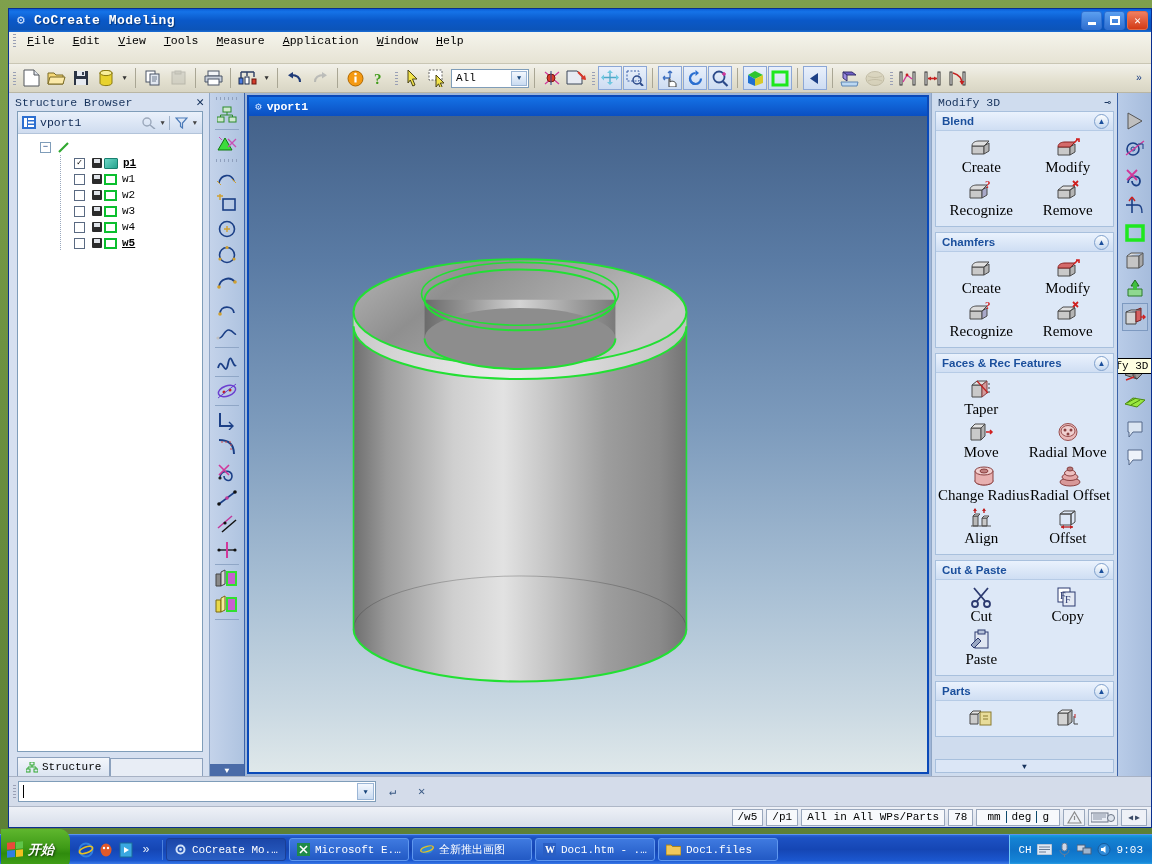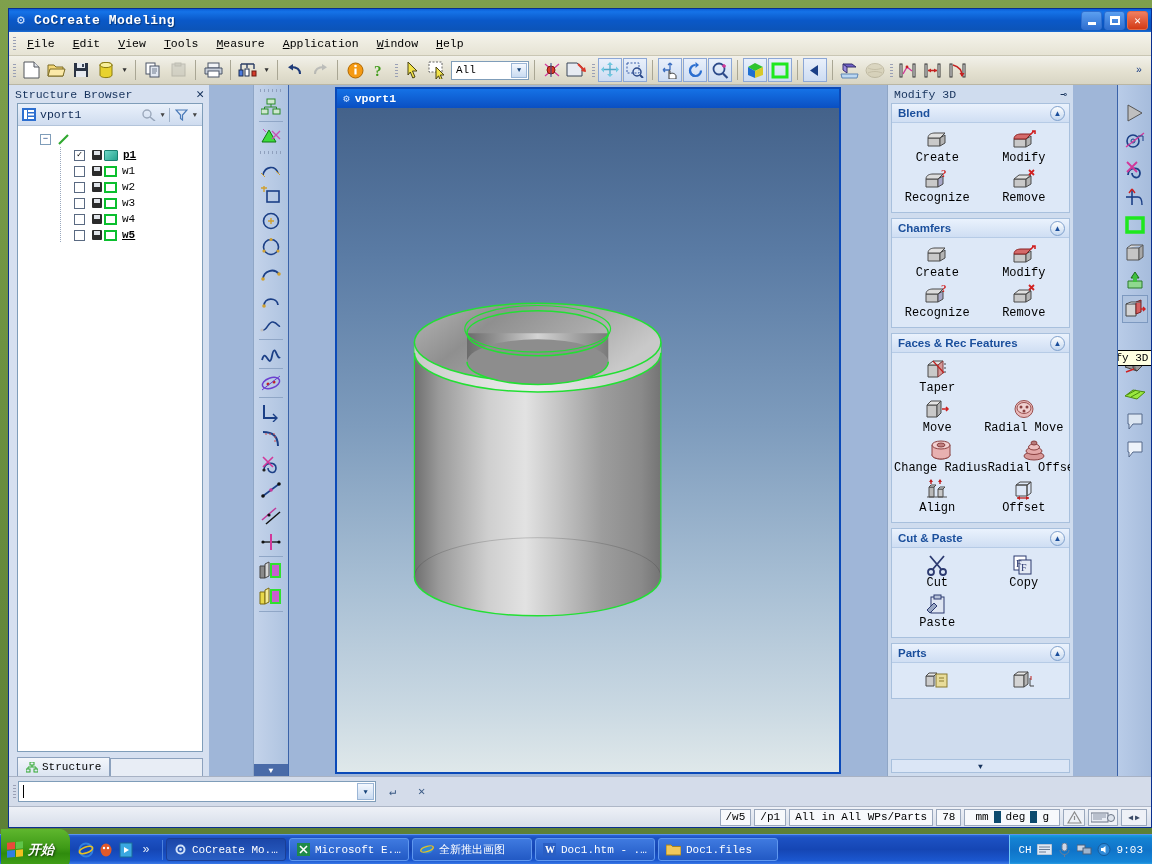--- a/index.html
+++ b/index.html
@@ -42,21 +42,21 @@
   #winbtns { position:absolute; right:3px; top:2px; display:flex; gap:2px; }
   .wb {
     width:21px;height:19px;border:1px solid #2f6fd0;border-radius:3px;
     display:flex;align-items:center;justify-content:center;
     font-size:11px;color:#fff;font-weight:bold;
     background:linear-gradient(180deg,#5b9ff0,#2f6fd0);
   }
   .wb.close { background:linear-gradient(180deg,#f07f60,#d33a16); border-color:#e06a48; }
   
   #menubar {
-    height:24px;flex:none;display:flex;align-items:center;
+    height:32px;flex:none;display:flex;align-items:flex-start;
     background:linear-gradient(180deg,#f5f4ec,#e6e3d4);
     border-bottom:1px solid #c9c6b4;
     padding-left:2px;
   }
   .grip { width:7px;height:16px; display:flex;align-items:center;justify-content:center; }
   .grip::before{
     content:""; width:3px;height:13px;
     background:repeating-linear-gradient(180deg,#9aa0b5 0 1px,transparent 1px 3px);
   }
   .menu-item {
@@ -89,21 +89,21 @@
     display:flex;align-items:center;justify-content:center;font-size:7px;color:#16447a;
   }
   
   #promptbar {
     height:26px;flex:none;display:flex;align-items:center;
     background:#dfe6f2;border-bottom:1px solid #b0b7c6;
     padding-left:10px; font-size:12px; color:#000;
     font-family:"Liberation Mono", monospace;
   }
   
-  #bodyrow { flex:1; display:flex; min-height:0; background:#9fb6d8;gap:44px; }
+  #bodyrow { flex:1; display:flex; min-height:0; background:#9fb6d8; }
   
   #sbpanel {
     width:200px;flex:none;display:flex;flex-direction:column;
     background:#d6e0f0;
   }
   #sb-title {
     height:18px;display:flex;align-items:center;
     padding:0 4px 0 6px; font-size:11.5px; color:#16325c;
     background:#d6e0f0; position:relative;
   }
@@ -187,21 +187,21 @@
   }
   .grp-hd .chev{
     position:absolute;right:4px;top:2px;width:15px;height:15px;border-radius:50%;
     background:linear-gradient(180deg,#fdfefe,#c5d8f0);border:1px solid #7fa0cc;
     display:flex;align-items:center;justify-content:center;font-size:8px;color:#1b4f9c;
   }
   .grp-bd{padding:4px 2px 5px 2px;background:#dde8f7;}
   .gi-row{display:flex;}
   .gi{flex:1;display:flex;flex-direction:column;align-items:center;padding:1px 0 2px 0;}
   .gi .ic{width:26px;height:23px;display:flex;align-items:center;justify-content:center;}
-  .gi .lb{font-size:12px;color:#000;font-family:Liberation Mono, monospace;white-space:nowrap;}
+  .gi .lb{font-size:15px;color:#000;font-family:Liberation Serif, serif;white-space:nowrap;}
   #m3d-more{height:14px;flex:none;margin:0 3px 3px 3px;background:#dbe6f6;border:1px solid #a8c0dd;
     display:flex;align-items:center;justify-content:center;font-size:8px;color:#16325c;}
   
   #righttools{
     width:34px;flex:none;background:linear-gradient(90deg,#b9cce8,#a6bcdc);
     border-left:1px solid #3a62a8;
     display:flex;flex-direction:column;align-items:center;padding-top:14px;overflow:hidden;position:relative;
   }
   .rtool{width:26px;height:28px;display:flex;align-items:center;justify-content:center;flex:none;}
   .rtool.sel{background:#b0c4e0;border:1px solid #7d99c0;}
@@ -230,21 +230,21 @@
     background:linear-gradient(180deg,#eef1f7,#d7deea);
     border-top:1px solid #aeb7c7;padding:0 4px;
   }
   #statusbar .sgrow{flex:1;}
   .sfield{
     height:17px;border:1px solid #9aa8bd;background:#f7f9fc;
     display:flex;align-items:center;padding:0 5px;font-size:11px;
     font-family:"Liberation Mono",monospace;color:#000;
   }
   .sfield.units{gap:0;}
-  .sfield.units span{padding:0 5px;border-right:7px solid #0c4a6e;}
+  .sfield.units span{padding:0 5px;border-right:1px solid #0c4a6e;}
   .sfield.units span:last-child{border-right:none;}
   .sicon{width:22px;height:17px;border:1px solid #9aa8bd;background:#eef1f7;
     display:flex;align-items:center;justify-content:center;}
   
   #taskbar{
     position:absolute;left:0;bottom:0;width:1152px;height:30px;
     background:linear-gradient(180deg,#2a64d8 0%,#1d52c4 9%,#1546b4 50%,#1b57cf 88%,#3a7ae8 100%);
     display:flex;align-items:center;border-top:1px solid #5a93ee;
   }
   #startbtn{

